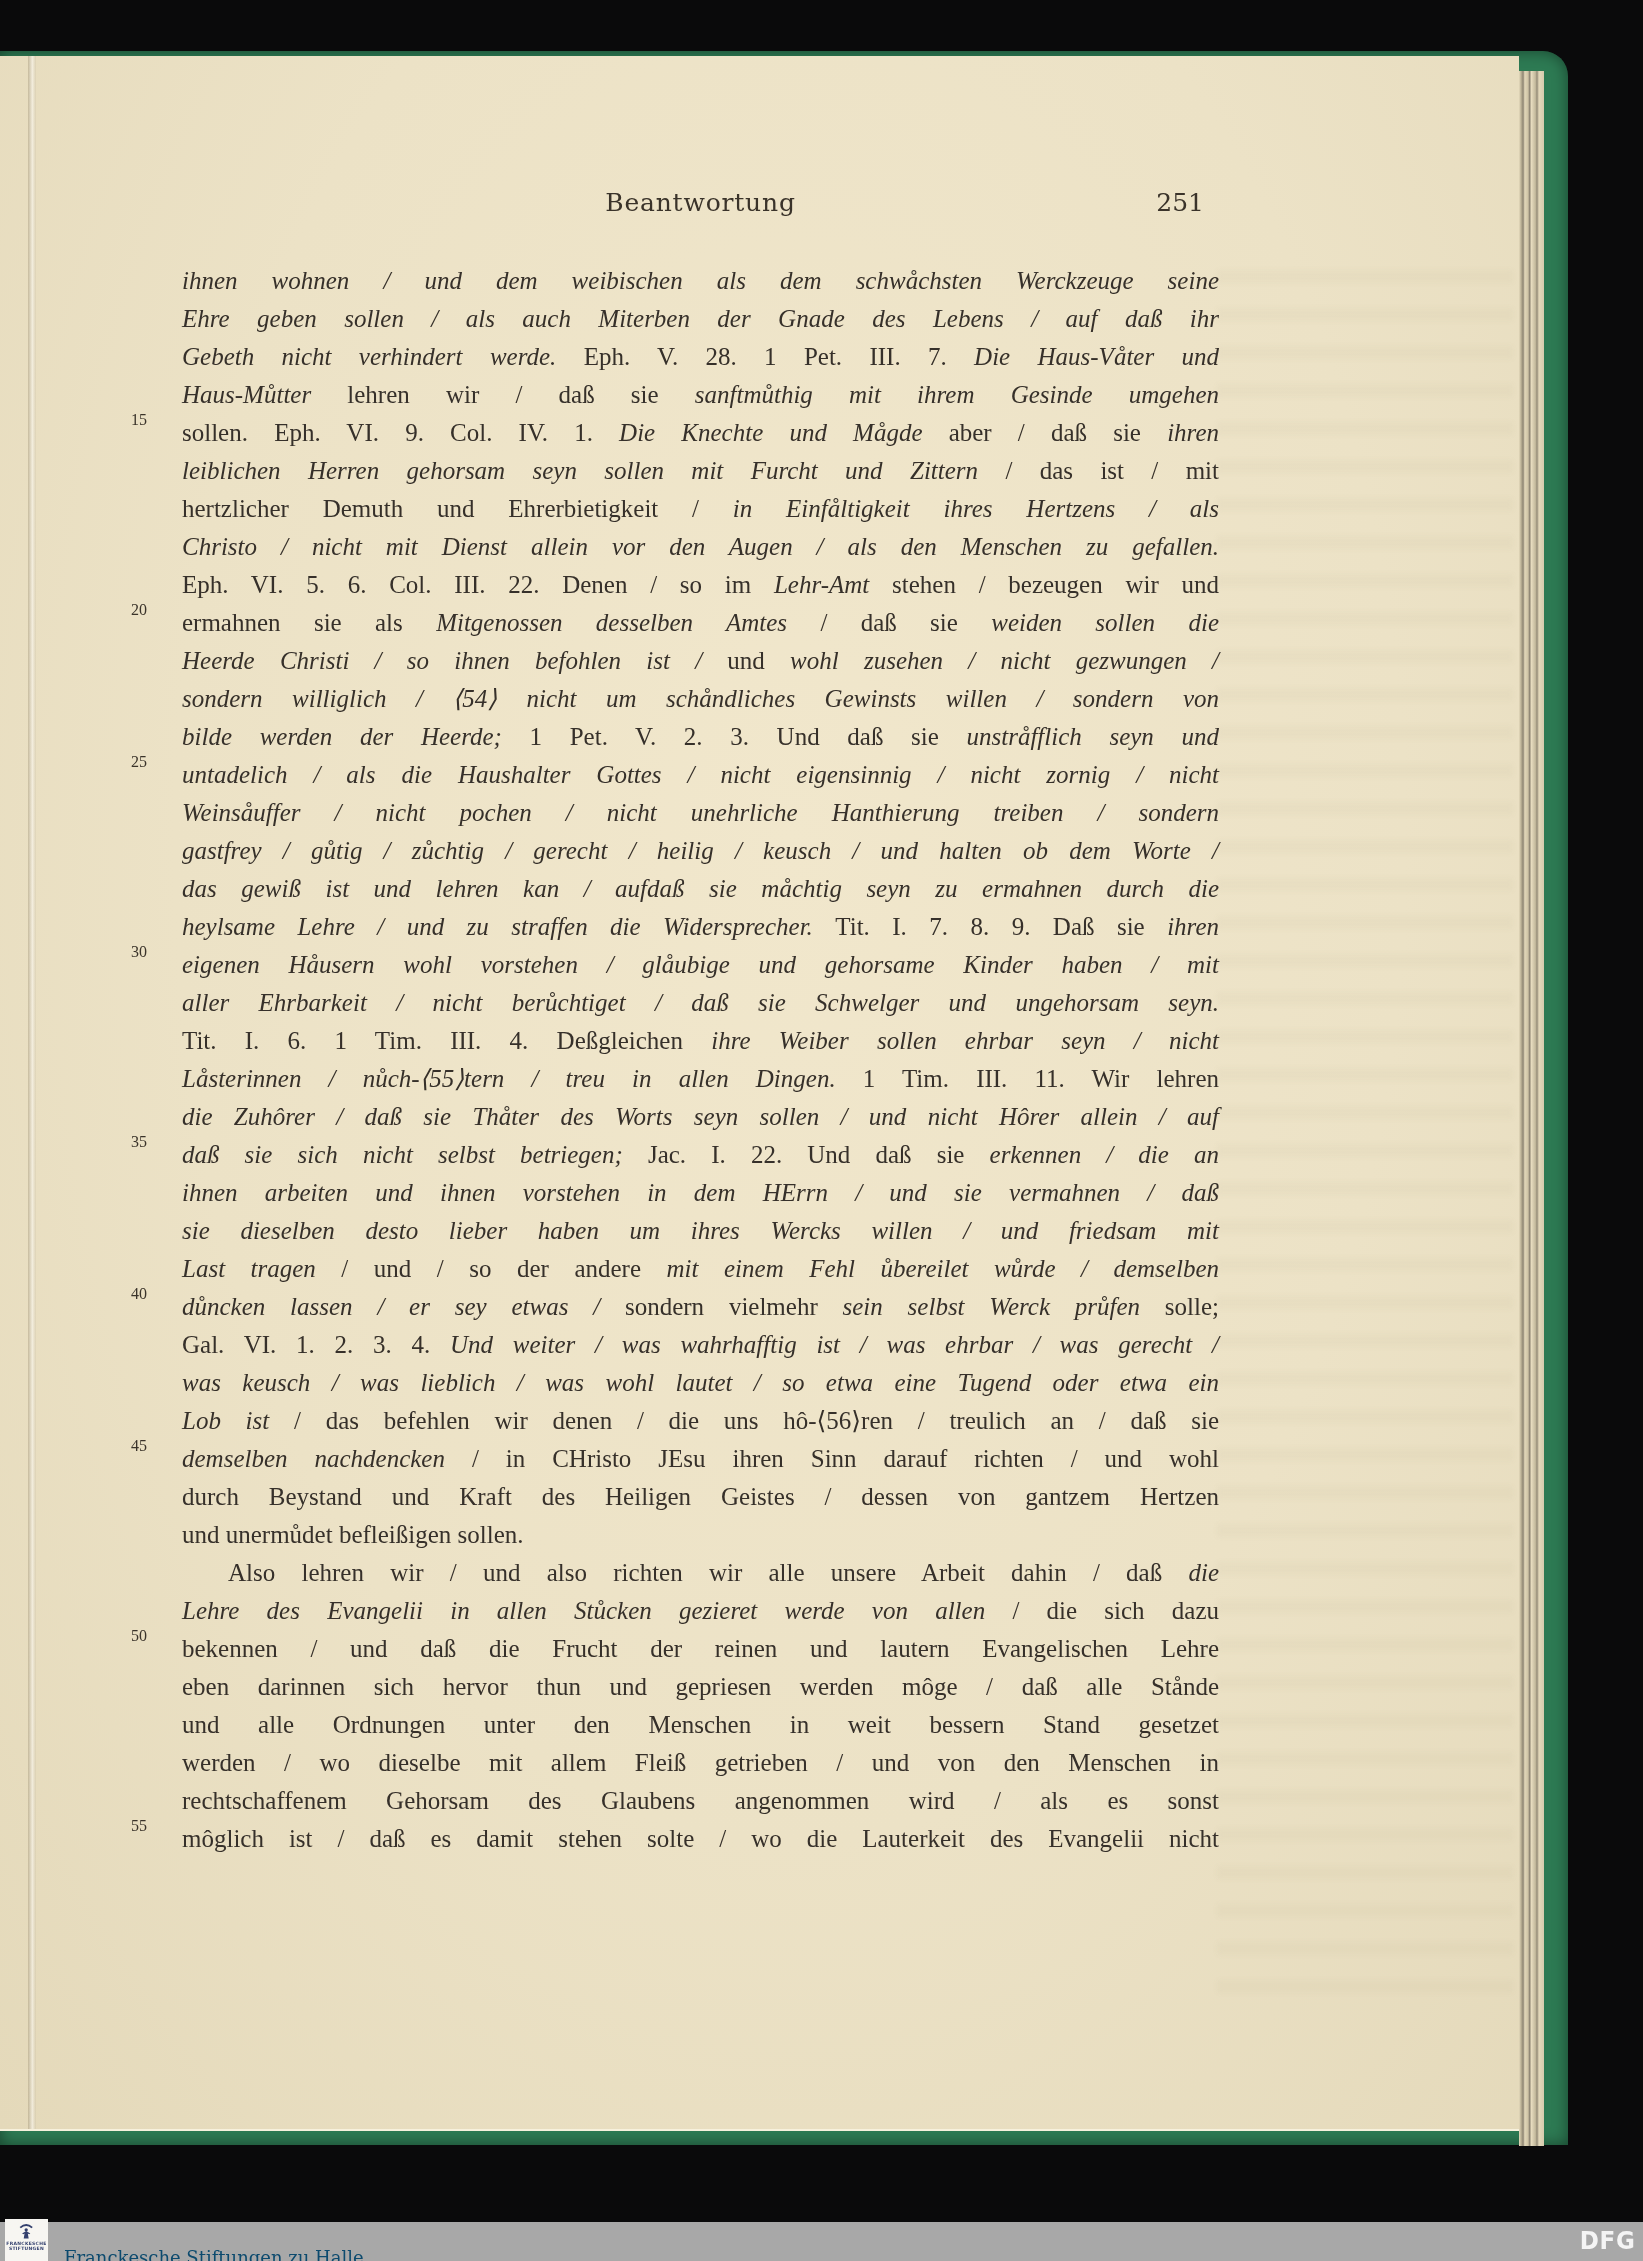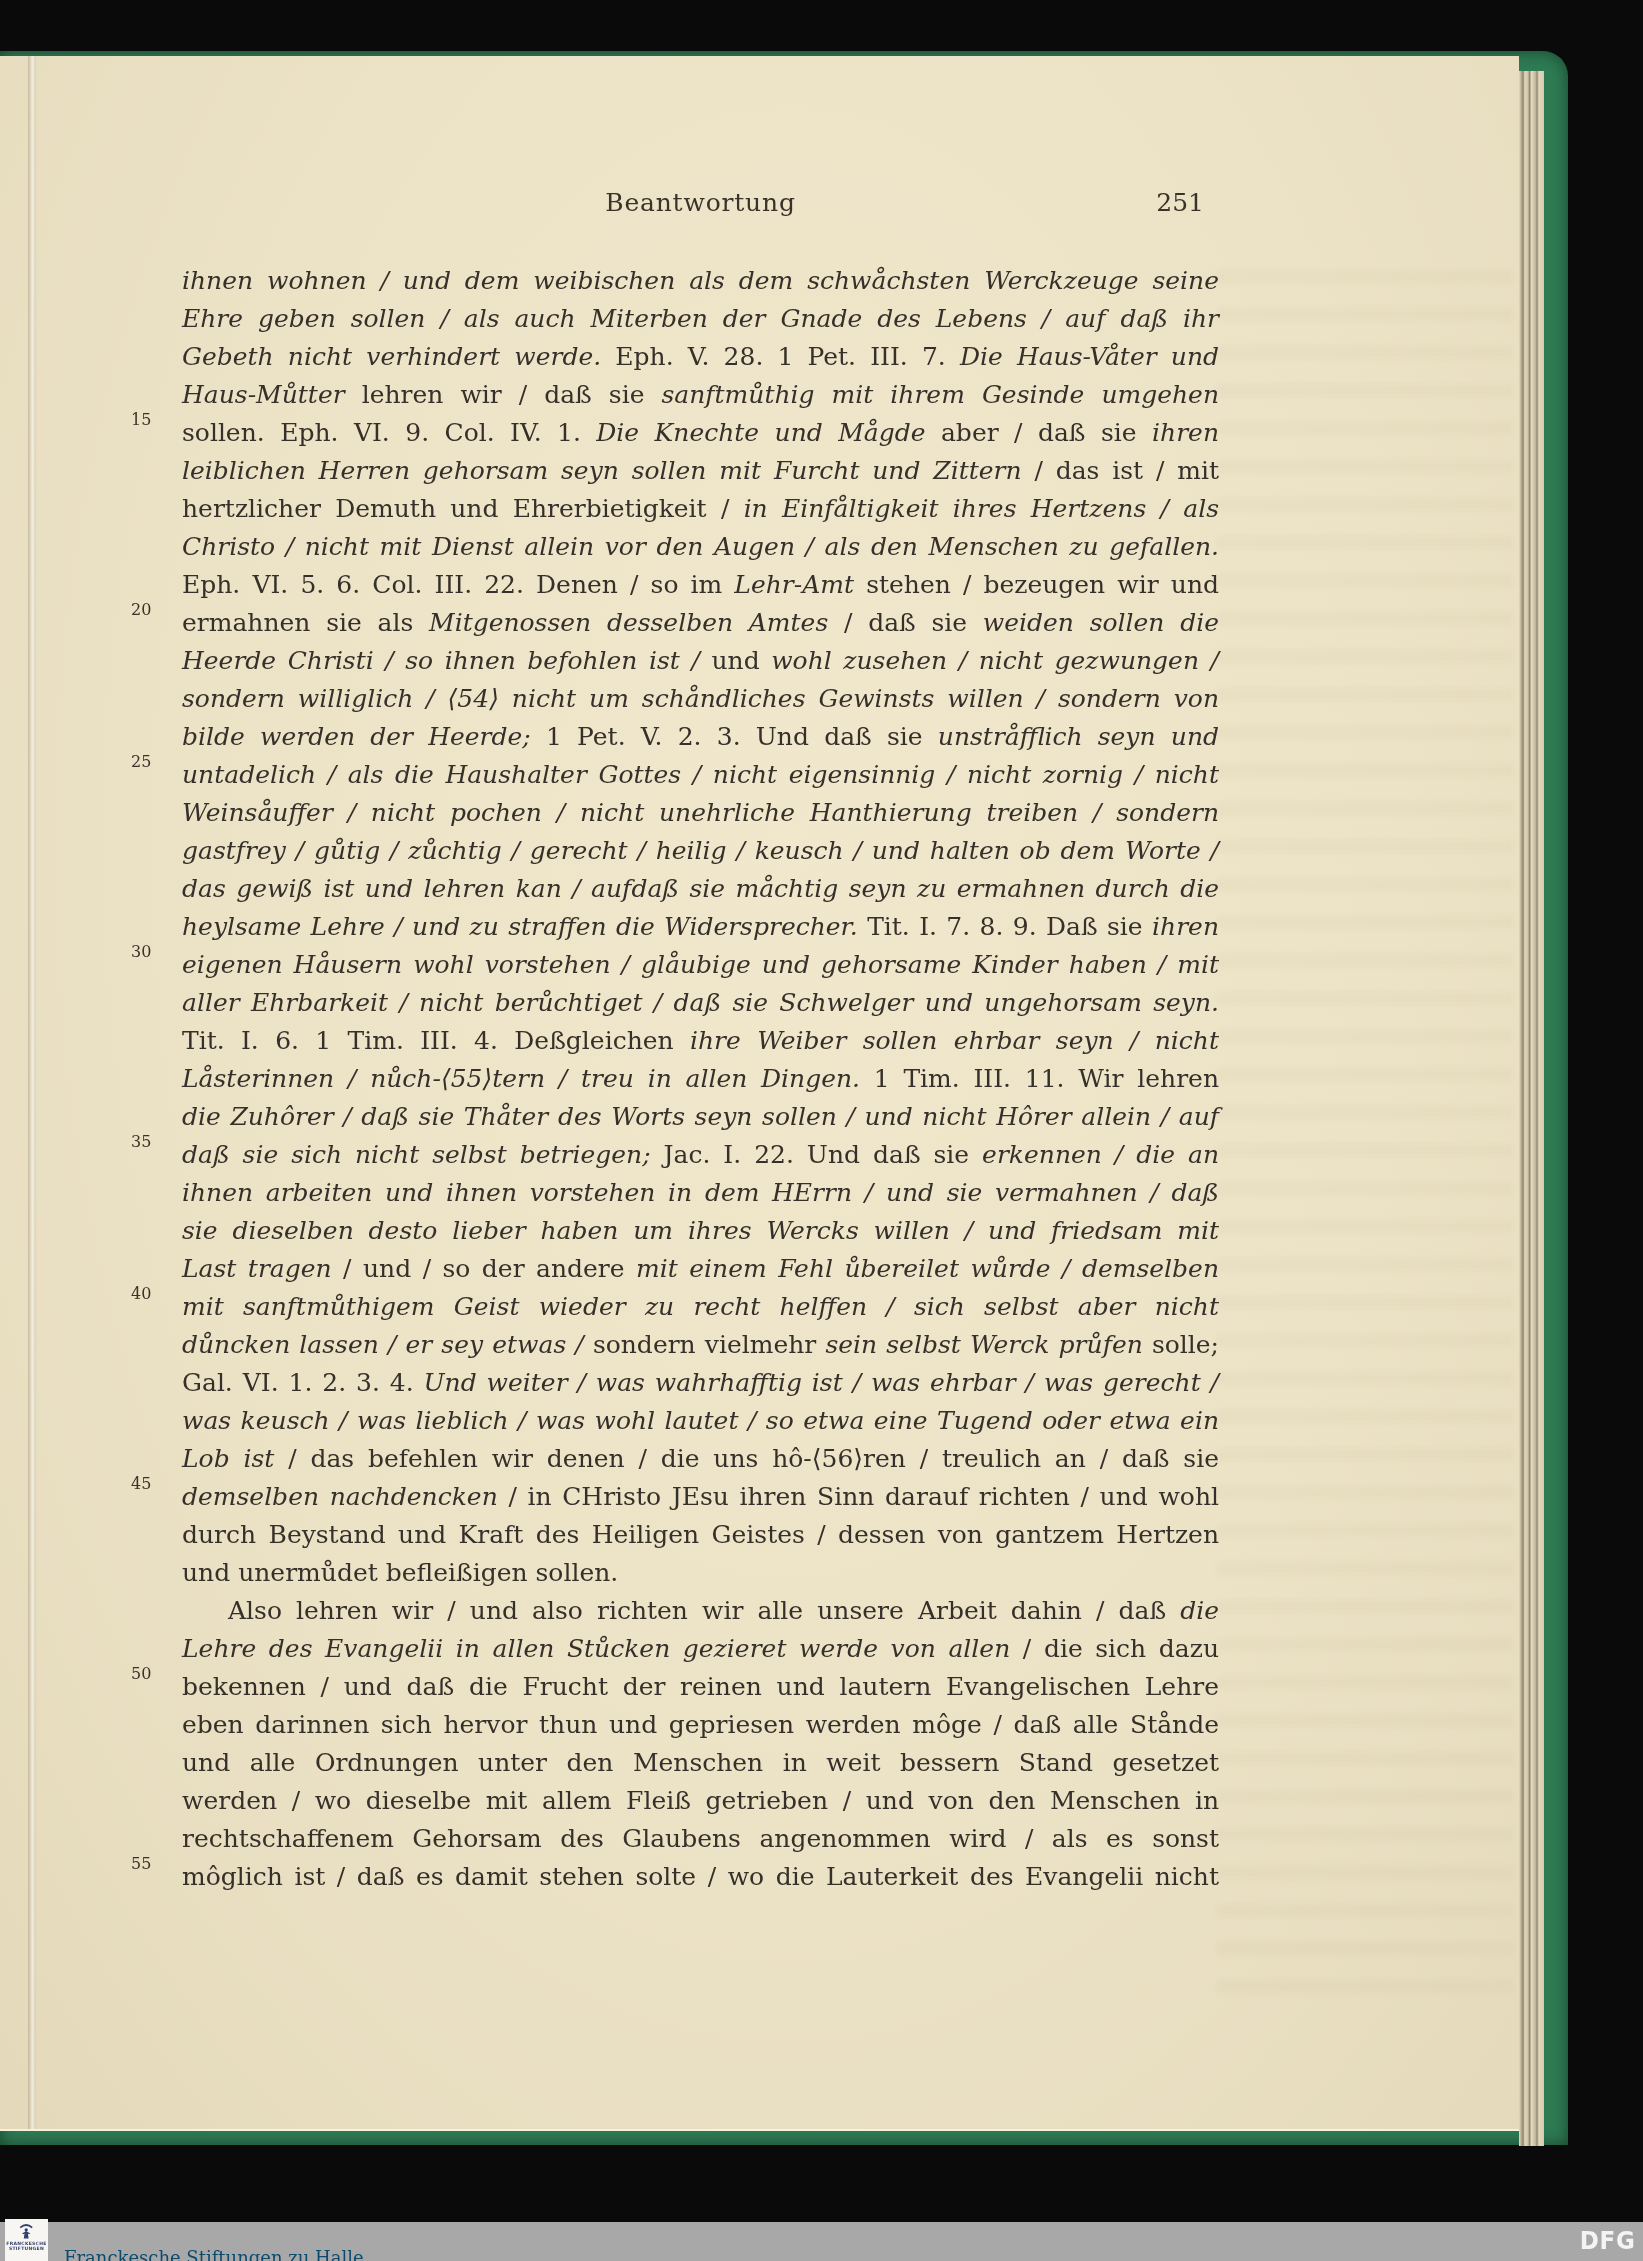--- a/index.html
+++ b/index.html
@@ -24,21 +24,21 @@
   .ghost{position:absolute;left:1217px;top:214px;width:296px;height:1743px;opacity:.5;
          background:repeating-linear-gradient(180deg, rgba(139,128,92,.09) 0 13px, rgba(0,0,0,0) 13px 38px);
          filter:blur(2.5px);}
   
   .pheader{position:absolute;left:182px;top:132px;width:1037px;height:36px;
            font-size:25px;color:#3a332a;}
   .ptitle{position:absolute;left:0;width:100%;text-align:center;letter-spacing:0.8px;}
   .pnum{position:absolute;right:15px;top:0;}
   
   .tblock{position:absolute;left:182px;top:206px;width:1037px;
-          font-size:25px;color:#36302a;}
+          font-size:25px;color:#36302a;font-family:Liberation Serif, serif;}
   .tline{position:relative;height:38px;line-height:38px;
          text-align:justify;text-align-last:justify;white-space:nowrap;}
   .tline.nj{text-align-last:left;}
   .tline.ind{text-indent:46px;}
   .lnum{position:absolute;left:-51px;top:0;width:38px;text-align:right;
         font-size:16px;font-style:normal;line-height:38px;color:#3a332a;margin-top:25px;}
   .seg-i{font-style:italic;}
   .seg-r{font-style:normal;}
   
   .fbar{position:absolute;left:0;bottom:0;width:1644px;height:39px;background:#a8a8a8;}
@@ -90,21 +90,20 @@
         <div class="tline"><span class="lnum">30</span><span class="seg-i">heylsame Lehre / und zu straffen die Widersprecher. </span><span class="seg-r">Tit. I. 7. 8. 9. Daß sie </span><span class="seg-i">ihren</span></div>
         <div class="tline"><span class="seg-i">eigenen Håusern wohl vorstehen / glåubige und gehorsame Kinder haben / mit</span></div>
         <div class="tline"><span class="seg-i">aller Ehrbarkeit / nicht berůchtiget / daß sie Schwelger und ungehorsam seyn.</span></div>
         <div class="tline"><span class="seg-r">Tit. I. 6. 1 Tim. III. 4. Deßgleichen </span><span class="seg-i">ihre Weiber sollen ehrbar seyn / nicht</span></div>
         <div class="tline"><span class="seg-i">Låsterinnen / nůch-⟨55⟩tern / treu in allen Dingen. </span><span class="seg-r">1 Tim. III. 11. Wir lehren</span></div>
         <div class="tline"><span class="lnum">35</span><span class="seg-i">die Zuhôrer / daß sie Thåter des Worts seyn sollen / und nicht Hôrer allein / auf</span></div>
         <div class="tline"><span class="seg-i">daß sie sich nicht selbst betriegen; </span><span class="seg-r">Jac. I. 22. Und daß sie </span><span class="seg-i">erkennen / die an</span></div>
         <div class="tline"><span class="seg-i">ihnen arbeiten und ihnen vorstehen in dem HErrn / und sie vermahnen / daß</span></div>
         <div class="tline"><span class="seg-i">sie dieselben desto lieber haben um ihres Wercks willen / und friedsam mit</span></div>
         <div class="tline"><span class="lnum">40</span><span class="seg-i">Last tragen </span><span class="seg-r">/ und / so der andere </span><span class="seg-i">mit einem Fehl ůbereilet wůrde / demselben</span></div>
-        <div class="tline"><span class="seg-i">mit sanftmůthigem Geist wieder zu recht helffen / sich selbst aber nicht</span></div>
         <div class="tline"><span class="seg-i">důncken lassen / er sey etwas / </span><span class="seg-r">sondern vielmehr </span><span class="seg-i">sein selbst Werck průfen </span><span class="seg-r">solle;</span></div>
         <div class="tline"><span class="seg-r">Gal. VI. 1. 2. 3. 4. </span><span class="seg-i">Und weiter / was wahrhafftig ist / was ehrbar / was gerecht /</span></div>
         <div class="tline"><span class="seg-i">was keusch / was lieblich / was wohl lautet / so etwa eine Tugend oder etwa ein</span></div>
         <div class="tline"><span class="lnum">45</span><span class="seg-i">Lob ist </span><span class="seg-r">/ das befehlen wir denen / die uns hô-⟨56⟩ren / treulich an / daß sie</span></div>
         <div class="tline"><span class="seg-i">demselben nachdencken </span><span class="seg-r">/ in CHristo JEsu ihren Sinn darauf richten / und wohl</span></div>
         <div class="tline"><span class="seg-r">durch Beystand und Kraft des Heiligen Geistes / dessen von gantzem Hertzen</span></div>
         <div class="tline nj"><span class="seg-r">und unermůdet befleißigen sollen.</span></div>
         <div class="tline ind"><span class="seg-r">Also lehren wir / und also richten wir alle unsere Arbeit dahin / daß </span><span class="seg-i">die</span></div>
         <div class="tline"><span class="lnum">50</span><span class="seg-i">Lehre des Evangelii in allen Stůcken gezieret werde von allen </span><span class="seg-r">/ die sich dazu</span></div>
         <div class="tline"><span class="seg-r">bekennen / und daß die Frucht der reinen und lautern Evangelischen Lehre</span></div>

